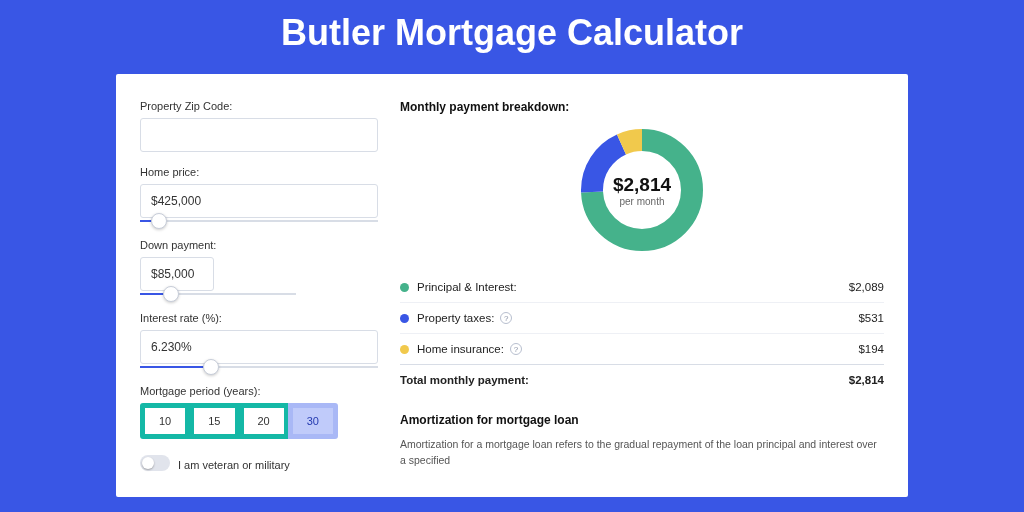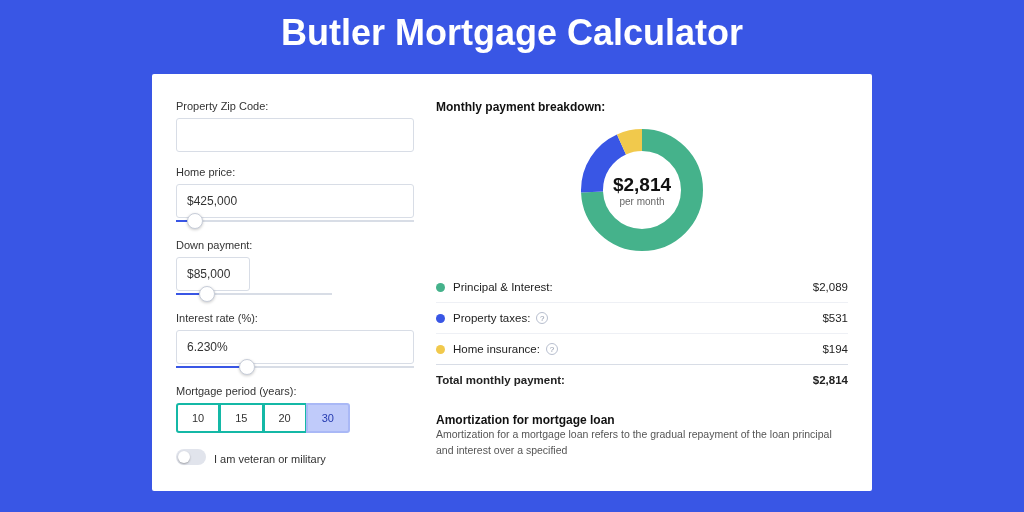--- a/index.html
+++ b/index.html
@@ -12,21 +12,21 @@
 }
 .page-title {
   text-align: center;
   color: #fff;
   font-size: 36px;
   font-weight: 700;
   padding: 12px 0 20px;
 }
 .card {
   background: #fff;
-  width: 720px;
+  width: 792px;
   margin: 0 auto;
   border-radius: 2px;
   padding: 26px 24px;
   display: flex;
   gap: 22px;
 }
 .col-left { width: 238px; flex: 0 0 238px; }
 .col-right { flex: 1; }
 .field { margin-bottom: 14px; }
 .lbl { font-size: 11px; color: #333; margin-bottom: 6px; display: block; }
@@ -46,21 +46,21 @@
 .slider-wrap { position: relative; height: 8px; margin-top: -1px; }
 .slider-track { position: absolute; top: 3px; left: 0; right: 0; height: 2px; background: #d8dde6; }
 .slider-fill { position: absolute; top: 3px; left: 0; height: 2px; background: #3956e5; }
 .slider-thumb {
   position: absolute; top: -4px; width: 16px; height: 16px; border-radius: 50%;
   background: #fff; border: 1px solid #c7cdd9; box-shadow: 0 1px 3px rgba(0,0,0,.2);
   transform: translateX(-50%);
 }
 .seg { display: flex; gap: 0; }
 .seg-btn {
-  border: 2px solid #14b8a6; background: #fff; font-size: 11px; color: #333;
+  border: 5px solid #14b8a6; background: #fff; font-size: 11px; color: #333;
   padding: 7px 14px; cursor: pointer; margin-left: -1px;
 }
 .seg-btn:first-child { margin-left: 0; border-radius: 3px 0 0 3px; }
 .seg-btn:last-child { border-radius: 0 3px 3px 0; }
 .seg-btn.active { background: #c0cbfa; color: #253bb0; border-color: #a9b8f6; position: relative; z-index: 1; }
 .toggle-row { display: flex; align-items: flex-end; gap: 8px; margin-top: 16px; }
 .toggle {
   width: 30px; height: 16px; border-radius: 10px; background: #e1e4ec; position: relative;
 }
 .toggle::after {
@@ -91,21 +91,21 @@
 .dot.yellow { background: #f1c94c; }
 .help-icon {
   width: 12px; height: 12px; border-radius: 50%; border: 1px solid #b8bfcf;
   font-size: 8px; color: #8a92a6; display: inline-flex; align-items: center;
   justify-content: center; margin-left: 6px;
 }
 .legend-label { display: flex; align-items: center; flex: 1; }
 .legend-amt { font-weight: 400; }
 .legend-row.total .legend-amt { font-weight: 700; }
 .amort { margin-top: 18px; }
-.amort-title { font-size: 12px; font-weight: 700; color: #111; }
+.amort-title { font-size: 12px; font-weight: 700; color: #111; margin-bottom: 10px; }
 .amort-text { font-size: 10.5px; color: #555; line-height: 1.5; }
 </style>
 </head>
 <body>
 
 <h1 class="page-title">Butler Mortgage Calculator</h1>
 
 <div class="card">
 
   <div class="col-left">

